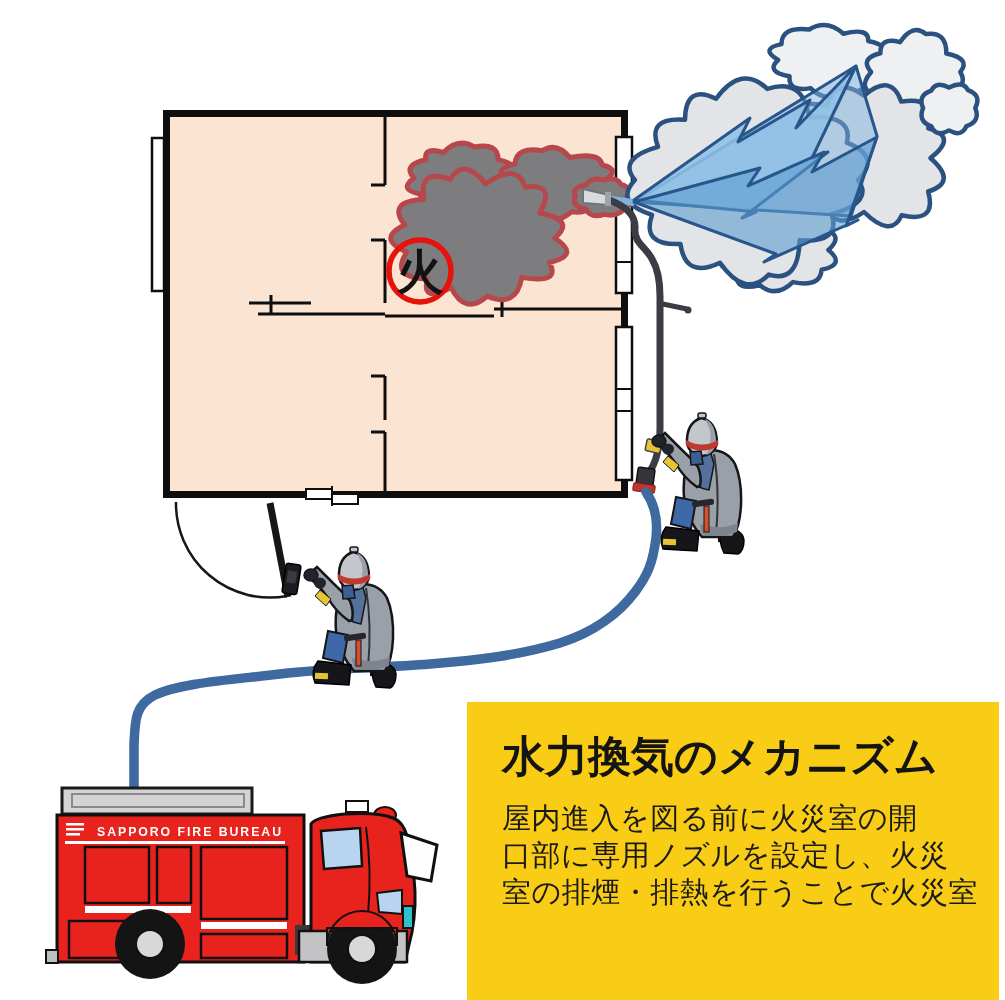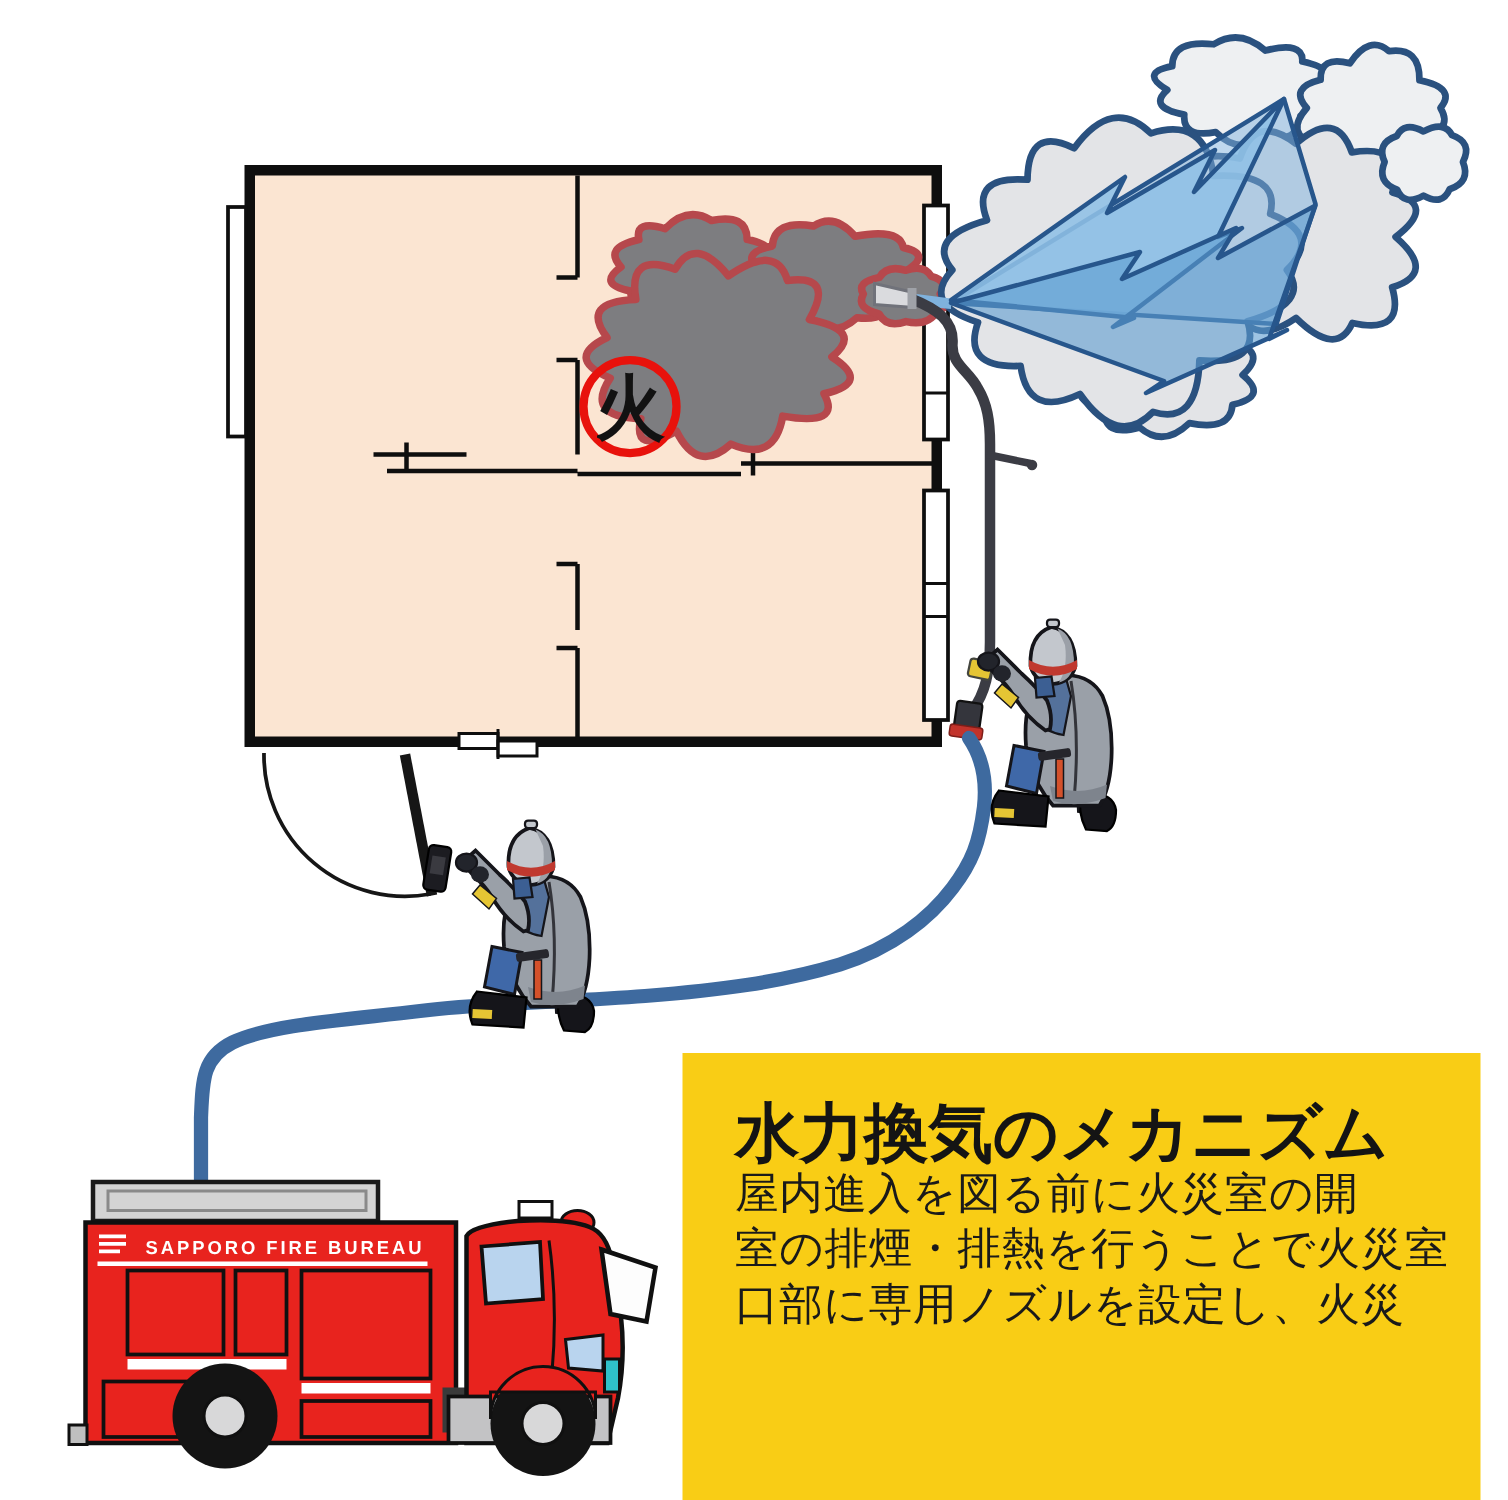--- a/index.html
+++ b/index.html
@@ -7,26 +7,26 @@
     --smoke-gray:#7d7d80; --smoke-outline:#b6484c;
     --cloud-gray:#e3e4e7; --cloud-white:#eef0f2; --cloud-outline:#2a517f;
     --spray-fill:#7fb2dd; --spray-outline:#27568c;
     --hose-blue:#3e6a9f; --truck-red:#e8231e; --safety-yellow:#e5c534;
     --info-bg:#f9cd15; --ink:#141414;
   }
   html,body{margin:0;padding:0;background:#fff;}
   #stage{position:relative;width:1005px;height:1000px;background:#fff;overflow:hidden;
          font-family:"Liberation Sans",sans-serif;}
   #art{position:absolute;left:0;top:0;}
-  .info-box{position:absolute;left:455px;top:702px;width:532px;height:298px;
+  .info-box{position:absolute;left:467px;top:702px;width:532px;height:298px;
             background:var(--info-bg);box-sizing:border-box;padding:31px 20px 0 35px;}
   .info-title{font-size:43px;font-weight:800;color:var(--ink);letter-spacing:0px;
               line-height:46px;white-space:nowrap;}
-  .info-body{margin-top:0;font-size:29px;line-height:37px;letter-spacing:0.5px;
-             color:#1a1a1a;font-family:Liberation Mono, monospace;}
+  .info-body{margin-top:21px;font-size:29px;line-height:37px;letter-spacing:0.5px;
+             color:#1a1a1a;}
   .info-body .bl{white-space:nowrap;}
   svg text{font-family:"Liberation Sans",sans-serif;}
 </style>
 </head>
 <body>
 
 <div id="stage">
 <svg id="art" width="1005" height="1000" viewBox="0 0 1005 1000">
 
   <g>
@@ -164,17 +164,17 @@
     <circle cx="362" cy="949" r="35" fill="#141414"></circle>
     <circle cx="362" cy="949" r="14" fill="#d8d8d9" stroke="#101010" stroke-width="2"></circle>
     <path d="M327,946 A35,35 0 0 1 397,946 L397,928 L327,928 Z" style="fill:var(--truck-red)" stroke="#101010" stroke-width="2"></path>
   </g>
 </svg>
 
 <div class="info-box">
   <div class="info-title">水力換気のメカニズム</div>
   <div class="info-body">
     <div class="bl">屋内進入を図る前に火災室の開</div>
+    <div class="bl">口部に専用ノズルを設定し、火災</div>
     <div class="bl">室の排煙・排熱を行うことで火災室</div>
-    <div class="bl">口部に専用ノズルを設定し、火災</div>
   </div>
 </div>
 </div>
 
 </body></html>

